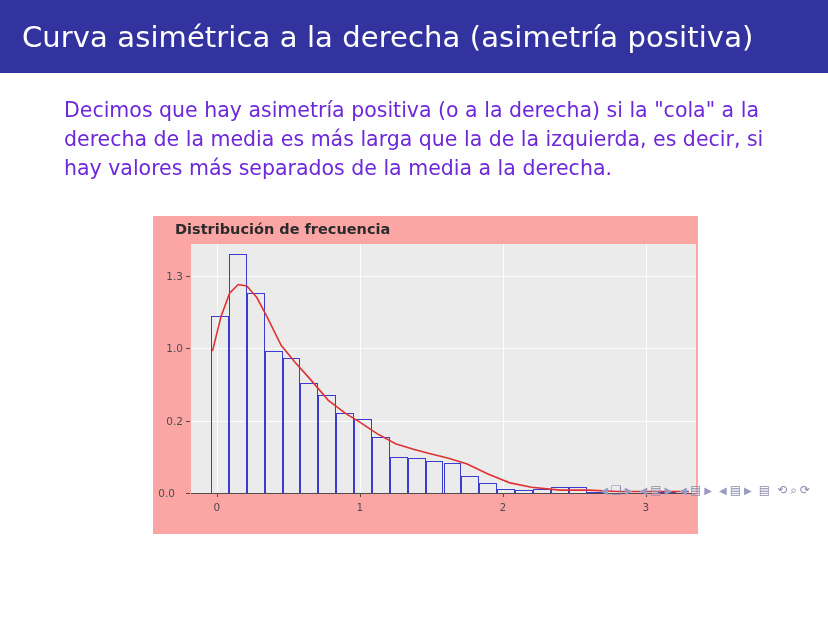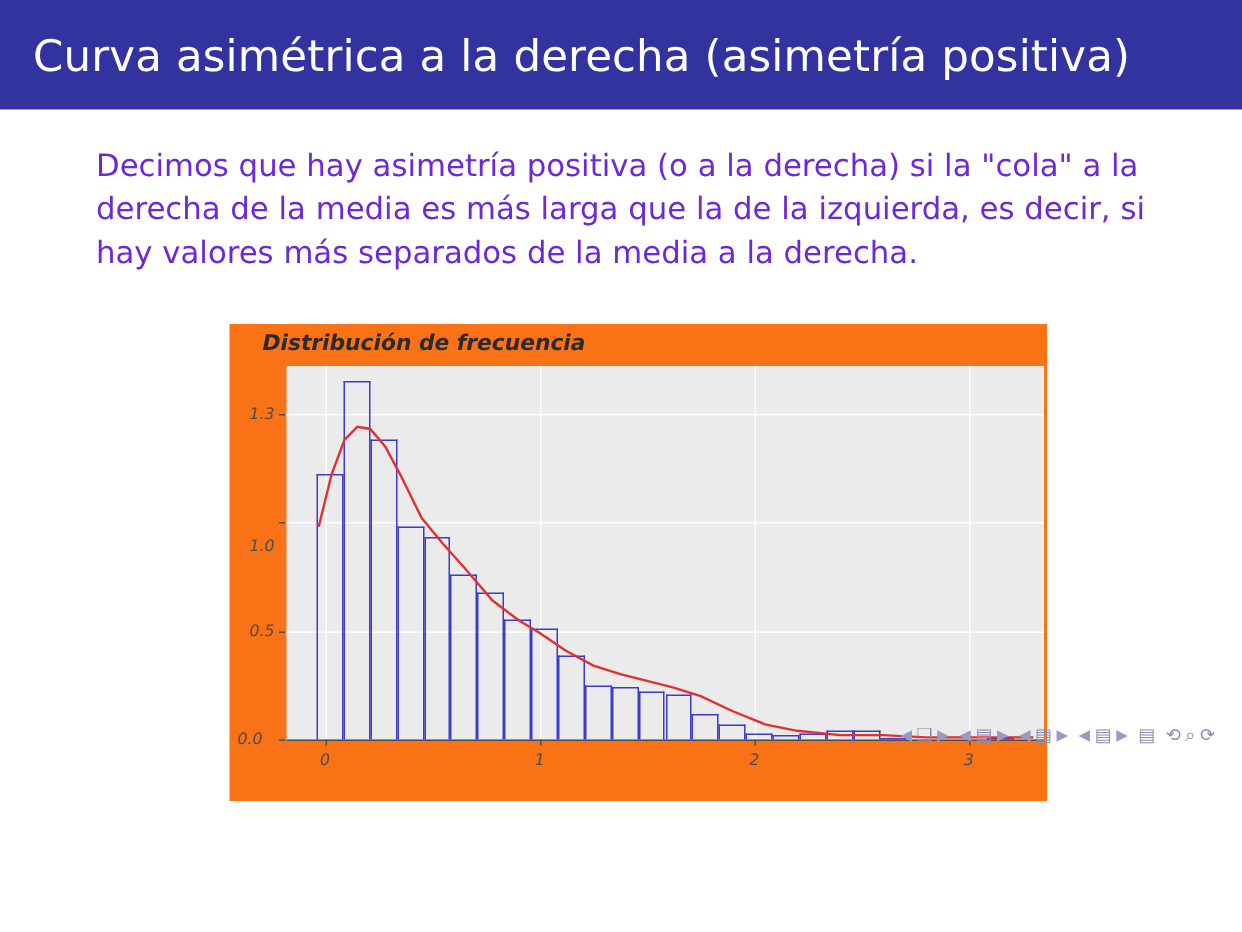--- a/index.html
+++ b/index.html
@@ -51,22 +51,21 @@
     line-height: 29px;
     font-family: "DejaVu Sans", sans-serif;
   }
   
   .figure {
     position: absolute;
     left: 153px;
     top: 216px;
     width: 545px;
     height: 318px;
-    background: #f97316;
-    font-style: italic;
+    background: #fca5a5;
   }
   .fig-title {
     position: absolute;
     left: 22px;
     top: 5px;
     font-size: 14.5px;
     font-weight: bold;
     color: #2b2b2b;
     font-family: "DejaVu Sans", sans-serif;
   }
@@ -246,23 +245,23 @@
           <div class="hist-bar" style="left: 395.559px; width: 17.8824px; height: 1.44767px; border-color: rgb(59, 59, 209);"></div>
           <div class="hist-bar" style="left: 467.089px; width: 17.8824px; height: 1.44767px; border-color: rgb(59, 59, 209);"></div>
         </div>
       <svg class="curve-svg" id="curve-svg" viewBox="0 0 505 249" preserveAspectRatio="none">
         <polyline id="density-path" fill="none" stroke="#e03030" stroke-width="1.6" points="21.46,107.13 30.04,72.38 38.63,49.22 47.21,40.53 55.79,41.98 65.81,53.56 75.82,72.38 90.13,101.34 104.43,118.71 118.74,134.63 137.34,156.35 154.50,169.38 168.81,178.06 185.98,189.65 204.58,199.78 223.17,205.57 240.34,209.91 257.51,214.26 276.10,220.05 297.56,230.18 319.02,238.87 340.48,243.21 369.09,246.10 397.71,246.10 426.32,247.55 454.93,247.55 483.54,247.55 497.85,247.55"></polyline>
       </svg>
     </div>
     <div id="axis-layer">
         <div class="ytick-label" style="top: 277px; right: 523px; width: 40px;">0.0</div>
         <div class="tick-mark-y" style="left: 33px; top: 277px;"></div>
-        <div class="ytick-label" style="top: 204.616px; right: 515px; width: 40px;">0.5</div>
+        <div class="ytick-label" style="top: 204.616px; right: 515px; width: 40px;">0.2</div>
         <div class="tick-mark-y" style="left: 33px; top: 204.616px;"></div>
-        <div class="ytick-label" style="top: 132.233px; right: 515px; width: 40px; margin-top: 16px;">1.0</div>
+        <div class="ytick-label" style="top: 132.233px; right: 515px; width: 40px;">1.0</div>
         <div class="tick-mark-y" style="left: 33px; top: 132.233px;"></div>
         <div class="ytick-label" style="top: 59.8488px; right: 515px; width: 40px;">1.3</div>
         <div class="tick-mark-y" style="left: 33px; top: 59.8488px;"></div>
         <div class="xtick-label" style="left: 63.7507px; top: 285px; width: 24px; margin-left: -12px; transform: none; text-align: center;">0</div>
         <div class="tick-mark-x" style="left: 63.7507px; top: 277px;"></div>
         <div class="xtick-label" style="left: 206.81px; top: 285px; width: 24px; margin-left: -12px; transform: none; text-align: center;">1</div>
         <div class="tick-mark-x" style="left: 206.81px; top: 277px;"></div>
         <div class="xtick-label" style="left: 349.87px; top: 285px; width: 24px; margin-left: -12px; transform: none; text-align: center;">2</div>
         <div class="tick-mark-x" style="left: 349.87px; top: 277px;"></div>
         <div class="xtick-label" style="left: 492.929px; top: 285px; width: 24px; margin-left: -12px; transform: none; text-align: center;">3</div>

